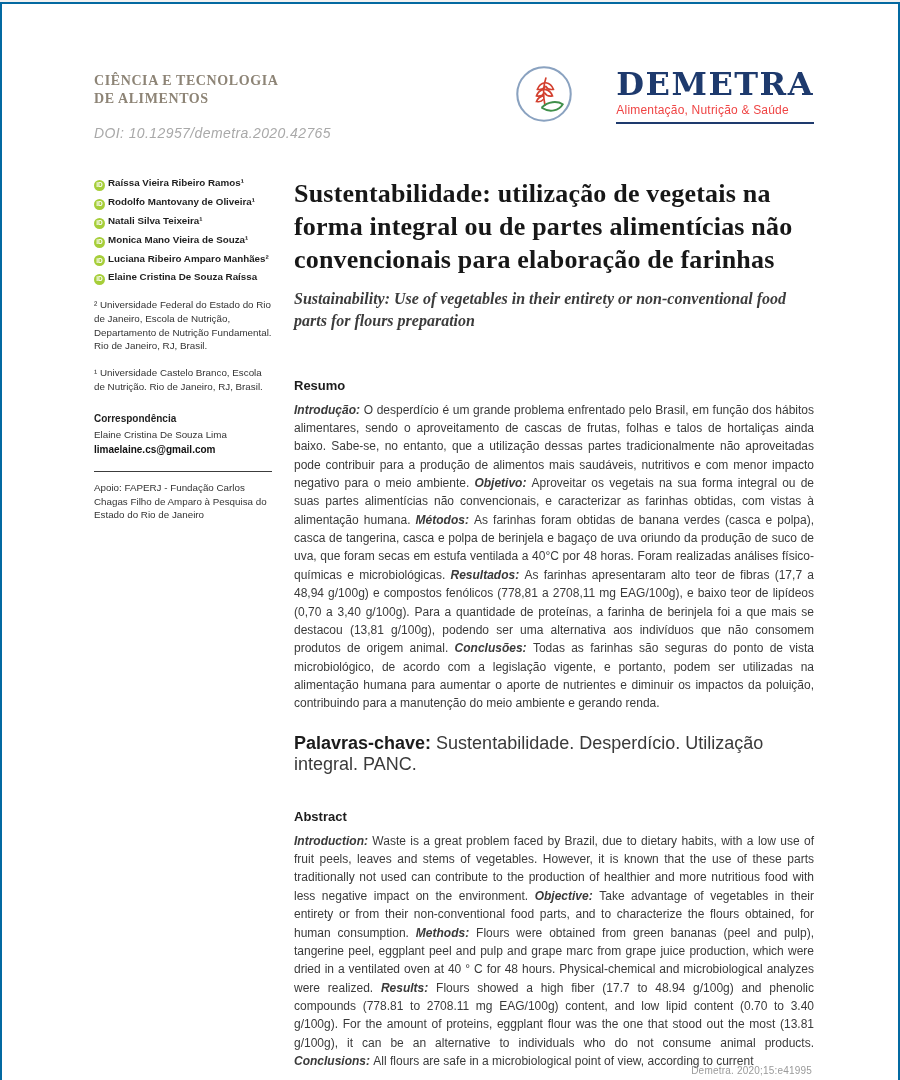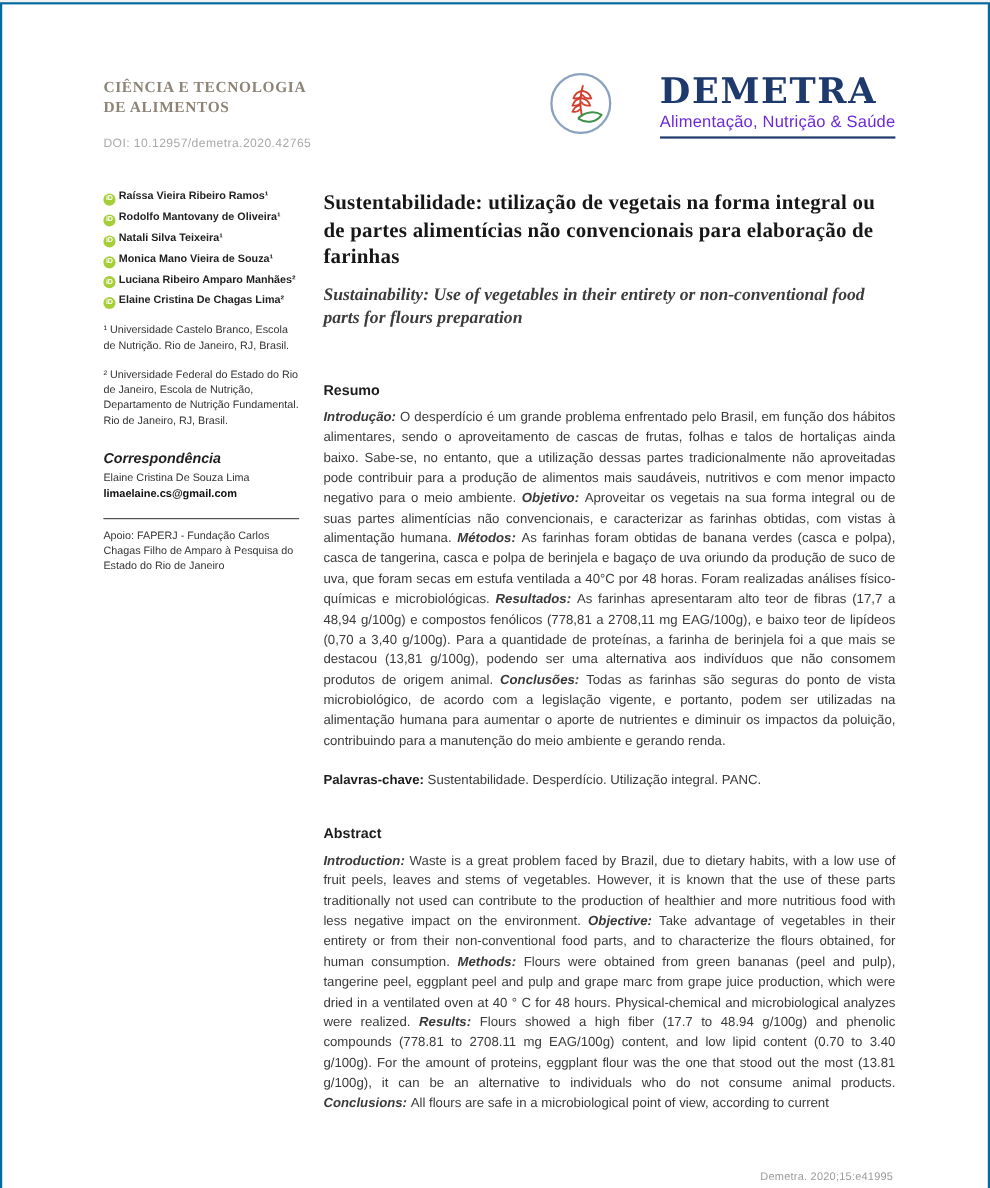--- a/index.html
+++ b/index.html
@@ -23,38 +23,39 @@
   .category {
     font-family: "Liberation Serif", serif;
     font-weight: 700;
     font-size: 14px;
     line-height: 1.3;
     letter-spacing: 0.6px;
     color: #8d8476;
   }
   .doi {
     margin-top: 17px;
-    font-size: 11px;
+    font-size: 14px;
     letter-spacing: 0.4px;
     color: #a9a9a9;
+    font-style: italic;
   }
   .journal-logo { display: flex; align-items: center; gap: 32px; }
   .logo-mark { display: block; margin-right: 10px; }
   .logo-text { border-bottom: 2.5px solid #1e3a6d; padding-bottom: 5px; }
   .journal-name {
     font-family: "DejaVu Serif", serif;
     font-weight: 700;
     font-size: 32px;
     line-height: 1.05;
     letter-spacing: 1.5px;
     color: #1e3a6d;
   }
   .journal-subtitle {
-    font-size: 15px;
-    color: #6d28d9;
+    font-size: 12px;
+    color: #ef4444;
     margin-top: 1px;
     letter-spacing: 0.2px;
   }
 
   
   .content { display: flex; margin-top: 36px; }
   .sidebar { flex: 0 0 178px; width: 178px; font-size: 9.8px; color: #333; }
   .main { flex: 1; margin-left: 22px; }
 
   
@@ -69,30 +70,30 @@
     font-size: 6.5px;
     font-weight: 700;
     align-items: center;
     justify-content: center;
     margin-right: 3px;
     vertical-align: -1px;
     cursor: pointer;
   }
   .affiliation { margin: 13px 0 0; line-height: 1.4; color: #333; }
   .corr { margin-top: 20px; }
-  .corr-heading { font-weight: 700; font-size: 13px; margin-bottom: 4px; color: #1f1f1f; font-style: italic; }
+  .corr-heading { font-weight: 700; font-size: 10px; margin-bottom: 4px; color: #1f1f1f; }
   .corr-name { line-height: 1.35; }
   .corr-email { font-weight: 700; font-size: 10px; margin-top: 2px; color: #111; cursor: pointer; }
   .divider { border: 0; border-top: 1.2px solid #3c3c3c; margin: 16px 0 9px; }
   .support { line-height: 1.42; margin: 0; color: #333; }
 
   
   .title-pt {
     font-family: "Liberation Serif", serif;
-    font-size: 19px;
+    font-size: 26px;
     line-height: 1.27;
     font-weight: 700;
     color: #171717;
     letter-spacing: 0.2px;
     margin: 0 0 12px;
   }
   .title-en {
     font-family: "Liberation Serif", serif;
     font-size: 16px;
     line-height: 1.35;
@@ -105,21 +106,21 @@
   .section-abstract { margin-top: 34px; }
   .sec-heading { font-size: 13px; font-weight: 700; color: #1c1c1c; margin: 0 0 8px; font-family: "Liberation Sans", sans-serif; }
   .body-par {
     font-size: 12px;
     line-height: 1.53;
     text-align: justify;
     color: #3a3a3a;
     margin: 0;
   }
   .seg-label { font-style: italic; font-weight: 700; }
-  .keywords { margin: 20px 0 0; font-size: 12px; color: #3a3a3a; }
+  .keywords { margin: 20px 0 0; font-size: 18px; color: #3a3a3a; }
   .kw-label { font-weight: 700; color: #1c1c1c; }
 
   
   .page-footer {
     position: absolute;
     right: 86px;
     bottom: 4px;
     font-size: 10px;
     letter-spacing: 0.2px;
     color: #9a9a9a;
@@ -175,26 +176,26 @@
           <li class="author">
             <span class="orcid">iD</span><span>Natali Silva Teixeira¹</span>
           </li>
           <li class="author">
             <span class="orcid">iD</span><span>Monica Mano Vieira de Souza¹</span>
           </li>
           <li class="author">
             <span class="orcid">iD</span><span>Luciana Ribeiro Amparo Manhães²</span>
           </li>
           <li class="author">
-            <span class="orcid">iD</span><span>Elaine Cristina De Chagas Lima²</span>
+            <span class="orcid">iD</span><span>Elaine Cristina De Souza Raíssa</span>
           </li>
         </ul>
 
+        <p class="affiliation">² Universidade Federal do Estado do Rio de Janeiro, Escola de Nutrição, Departamento de Nutrição Fundamental. Rio de Janeiro, RJ, Brasil.</p>
         <p class="affiliation">¹ Universidade Castelo Branco, Escola de Nutrição. Rio de Janeiro, RJ, Brasil.</p>
-        <p class="affiliation">² Universidade Federal do Estado do Rio de Janeiro, Escola de Nutrição, Departamento de Nutrição Fundamental. Rio de Janeiro, RJ, Brasil.</p>
 
         <div class="corr">
           <div class="corr-heading">Correspondência</div>
           <div class="corr-name">Elaine Cristina De Souza Lima</div>
           <div class="corr-email">limaelaine.cs@gmail.com</div>
         </div>
 
         <hr class="divider">
 
         <p class="support">Apoio: FAPERJ - Fundação Carlos Chagas Filho de Amparo à Pesquisa do Estado do Rio de Janeiro</p>

